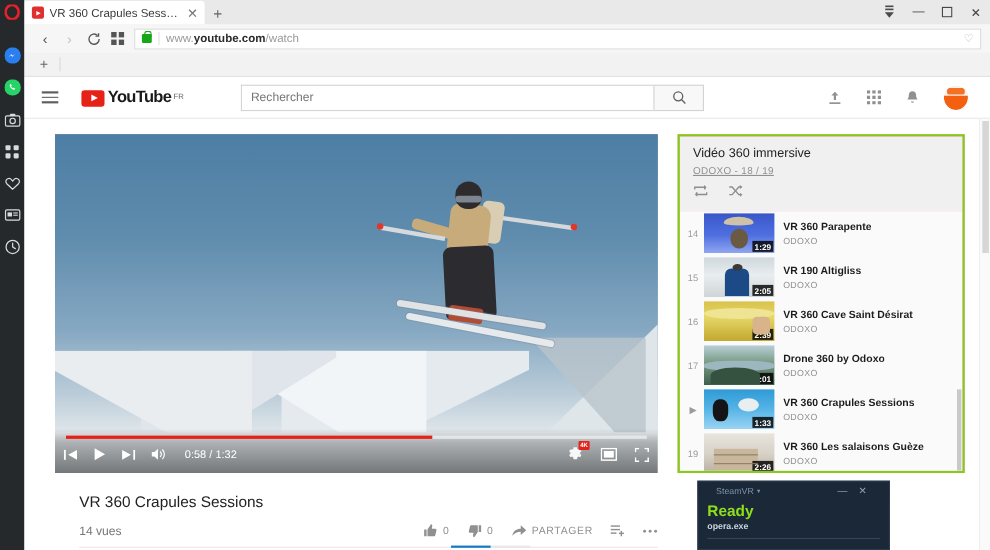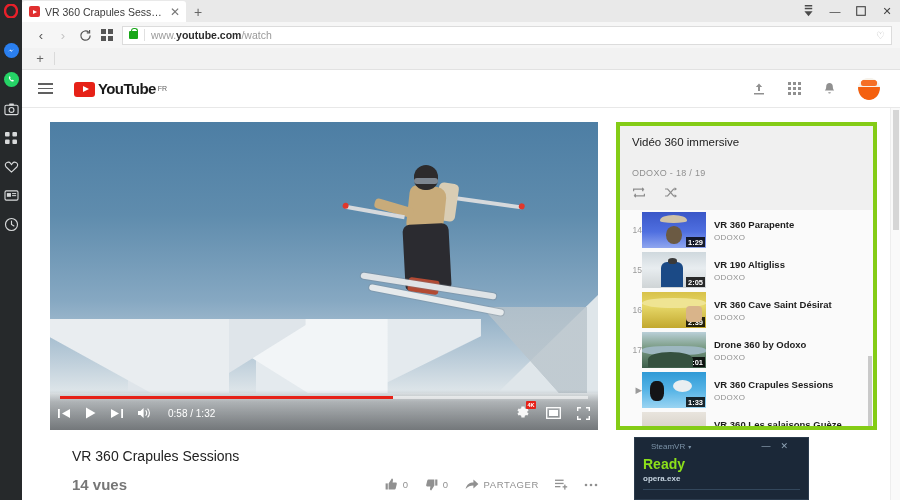--- a/index.html
+++ b/index.html
@@ -243,40 +243,40 @@
     position: absolute; right: -6px; top: -5px; background: #e62117; color: #fff;
     font-size: 5.5px; font-weight: bold; padding: 0.5px 1.5px; border-radius: 1px; line-height: 7px;
   }
   
   #video-meta { padding: 18px 0 0 22px; width: 548px; }
   #video-title { font-size: 14px; color: #222; font-weight: normal; }
   #meta-row {
     margin-top: 12px; display: flex; align-items: center; padding-bottom: 8px;
     border-bottom: 1px solid #e8e8e8; position: relative;
   }
-  #views { font-size: 15px; color: #767676; font-weight: bold; }
+  #views { font-size: 11px; color: #767676; }
   #meta-actions { margin-left: auto; display: flex; align-items: center; gap: 16px; color: #909090; }
   #meta-actions .ma { display: flex; align-items: center; gap: 5px; font-size: 9.5px; letter-spacing: .6px; color: #909090; }
   #like-underline {
     position: absolute; bottom: -1px; left: 338px; width: 72px; height: 2px; background: #e8e8e8;
   }
   #like-underline i { display: block; width: 50%; height: 2px; background: #167ac6; }
   
   #playlist {
-    width: 261px; margin-left: 18px; background: #f9a8d4; border: 4px solid #84cc16;
+    width: 261px; margin-left: 18px; background: #f9a8d4; border: 2px solid #84cc16;
     position: relative; height: 308px; overflow: hidden;
   }
   #pl-head { background: #f0f0f0; padding: 10px 12px 6px 12px; }
   #pl-title { font-size: 11.5px; color: #222; }
-  #pl-sub { font-size: 9px; color: #909090; margin-top: 20px; letter-spacing: .3px; }
+  #pl-sub { font-size: 9px; color: #909090; margin-top: 4px; letter-spacing: .3px; text-decoration: underline; }
   #pl-tools { display: flex; gap: 18px; margin-top: 6px; color: #8d8d8d; padding-bottom: 2px; }
   #pl-list { background: #fafafa; }
   .pl-item { display: flex; align-items: center; height: 40px; padding: 0 2px; }
   .pl-item .idx {
-    width: 20px; text-align: right; font-size: 8.5px; color: #9a9a9a; flex: none;
+    width: 20px; text-align: center; font-size: 8.5px; color: #9a9a9a; flex: none;
   }
   .pl-thumb {
     width: 64px; height: 36px; flex: none; position: relative; overflow: hidden; background: #888;
   }
   .pl-thumb .dur {
     position: absolute; right: 1px; bottom: 1px; background: rgba(0,0,0,.82); color: #fff;
     font-size: 7.5px; font-weight: bold; padding: 0.5px 2px; line-height: 9px;
   }
   .pl-text { padding-left: 8px; overflow: hidden; }
   .pl-name {
@@ -449,20 +449,29 @@
     <div id="yt-header">
       <div class="hamburger">
           <i></i>
           <i></i>
           <i></i>
         </div>
       <div class="yt-logo">
         <span class="play-box"></span>
         <span class="wordmark">YouTube</span>
         <span class="cc">FR</span>
+      </div>
+      <div id="yt-search-wrap">
+        <input id="yt-search" placeholder="Rechercher" style="">
+        <div id="yt-search-btn">
+          <svg width="13" height="13" viewBox="0 0 14 14">
+              <circle cx="6" cy="6" r="4.4" fill="none" stroke="#606060" stroke-width="1.3"></circle>
+              <path d="M9.4 9.4L13 13" stroke="#606060" stroke-width="1.3"></path>
+            </svg>
+        </div>
       </div>
       <div id="yt-actions">
         <span class="act">
           <svg width="14" height="14" viewBox="0 0 14 14">
               <path d="M7 1.5l3.2 3.4H8v4H6v-4H3.8z" fill="#909090"></path>
               <rect x="2" y="11" width="10" height="1.5" fill="#909090"></rect>
             </svg>
         </span>
         <span class="act">
           <svg width="13" height="13" viewBox="0 0 13 13">

